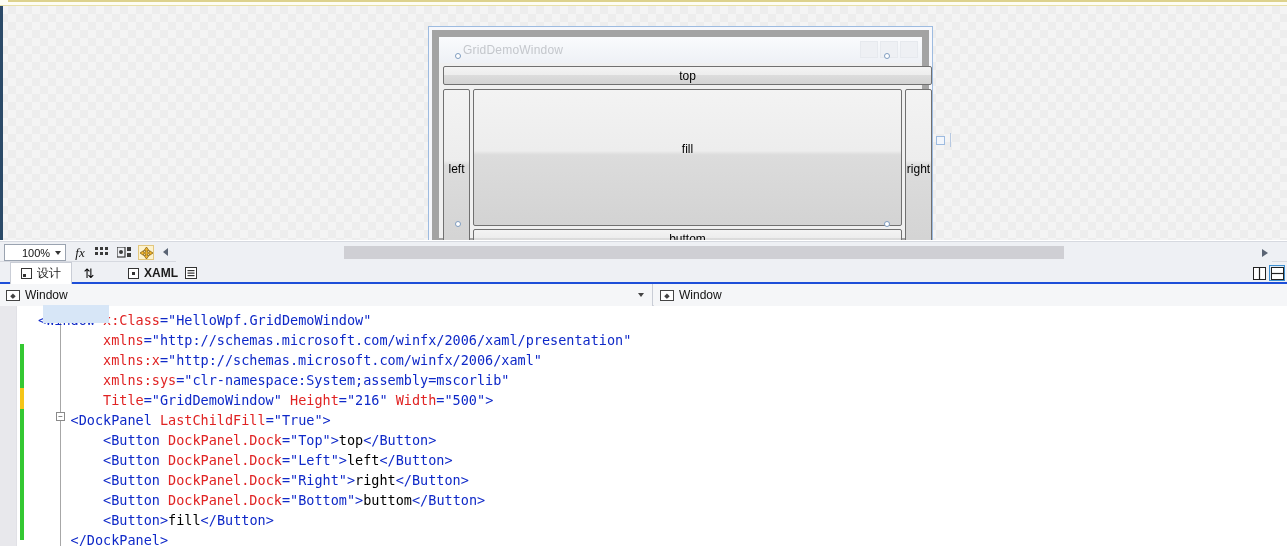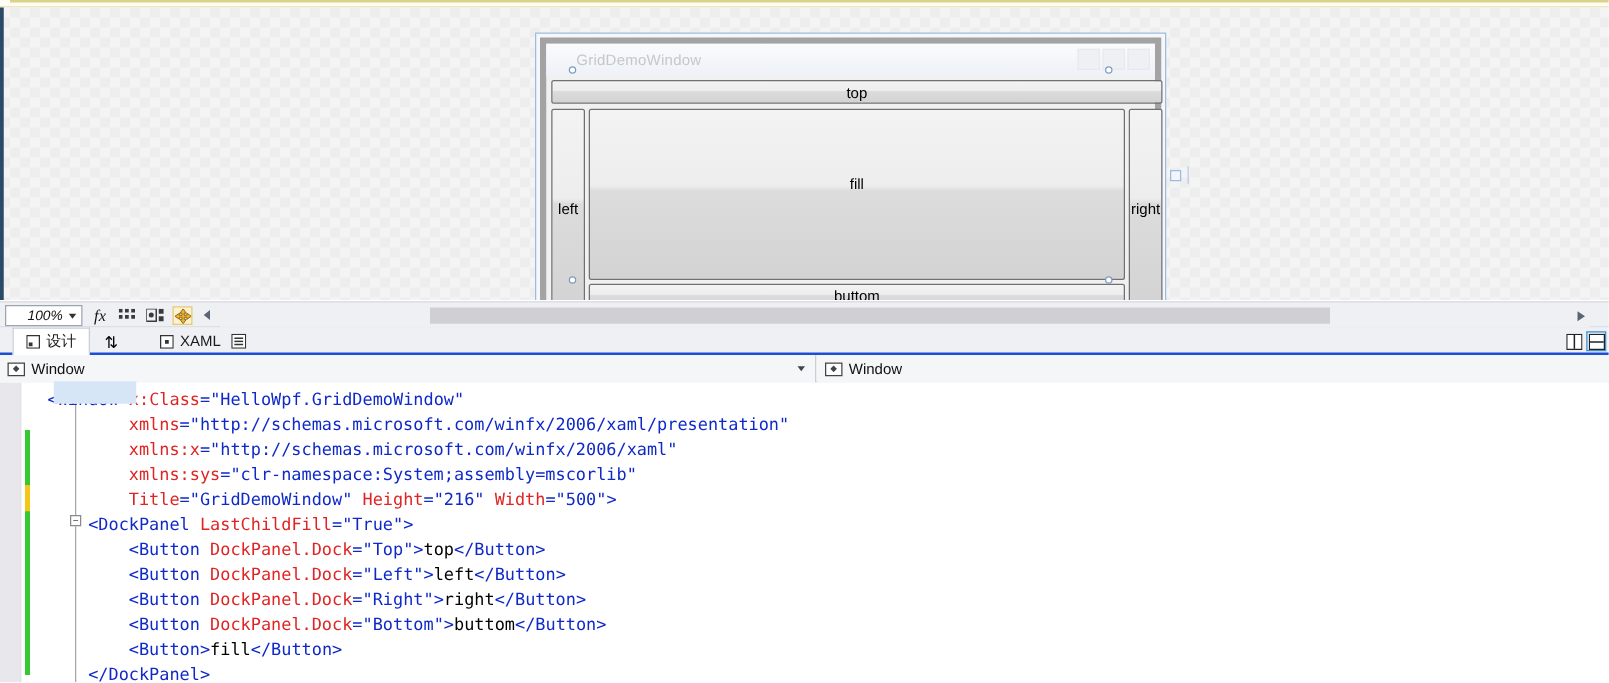--- a/index.html
+++ b/index.html
@@ -43,21 +43,21 @@
   #design-window-outer {
     position:absolute; left:428px; top:20px; width:505px; height:223px;
     border:1px solid #9dbbe0;
     background:#f6f7fb;
     padding:3px;
   }
   #design-window {
     position:relative;
     width:100%; height:100%;
     background:#f0f0f0;
-    border:5px solid #a3a3a3;
+    border:7px solid #a3a3a3;
   }
   #design-titlebar {
     position:absolute; left:0; top:0; width:100%; height:26px;
     background:linear-gradient(#fafbfd,#eef1f6);
   }
   #design-title {
     position:absolute; left:24px; top:6px;
     font-size:12px; color:#c4c7cc;
     letter-spacing:.2px;
     white-space:nowrap;
@@ -105,21 +105,21 @@
     position:absolute; left:0; top:241px; width:1287px; height:21px;
     background:#eef0f4;
     border-top:1px solid #d6d9e0;
     border-bottom:1px solid #d6d9e0;
   }
   #zoom-combo {
     position:absolute; left:4px; top:2px; width:62px; height:17px;
     background:#fff; border:1px solid #9aa3b0;
     display:flex; align-items:center;
   }
-  #zoom-value { padding-left:17px; font-size:11px; color:#111;font-style:italic; }
+  #zoom-value { padding-left:17px; font-size:11px; color:#111; }
   #zoom-caret {
     position:absolute; right:4px; top:6px;
     width:0; height:0; border-left:3.5px solid transparent;
     border-right:3.5px solid transparent; border-top:4px solid #333;
   }
   .tb-icon {
     position:absolute; top:3px; width:16px; height:15px;
     display:flex; align-items:center; justify-content:center;
   }
   #icon-fx { left:72px; font-style:italic; font-family:"Liberation Serif", serif; font-size:13px; color:#111; }
@@ -151,21 +151,21 @@
   #tabstrip {
     position:absolute; left:0; top:262px; width:1287px; height:22px;
     background:#eef0f4; border-bottom:2px solid #1d4ed8;
   }
   .tab {
     position:absolute; top:0; height:22px;
     display:flex; align-items:center; gap:5px;
     padding:0 10px; font-size:12px; color:#1b1b1b;
   }
   #tab-design { left:10px; background:#ffffff; border:1px solid #c9cdd6; border-bottom:1px solid #ffffff; height:23px;}
-  #tab-xaml   { left:118px; }
+  #tab-xaml   { left:118px;font-weight:bold; }
   #swap-btn { position:absolute; left:80px; top:3px; width:18px; height:16px;
               display:flex; align-items:center; justify-content:center; font-size:13px; }
   #xaml-outline-btn { position:absolute; left:182px; top:3px; width:18px;height:16px;
               display:flex;align-items:center;justify-content:center;}
   .split-btn {
     position:absolute; top:3px; width:16px; height:16px;
     display:flex; align-items:center; justify-content:center;
   }
   #split-vertical { right:20px; }
   #split-horizontal { right:2px; border:1px solid #3e8fd0; background:#dbeaf8; }

